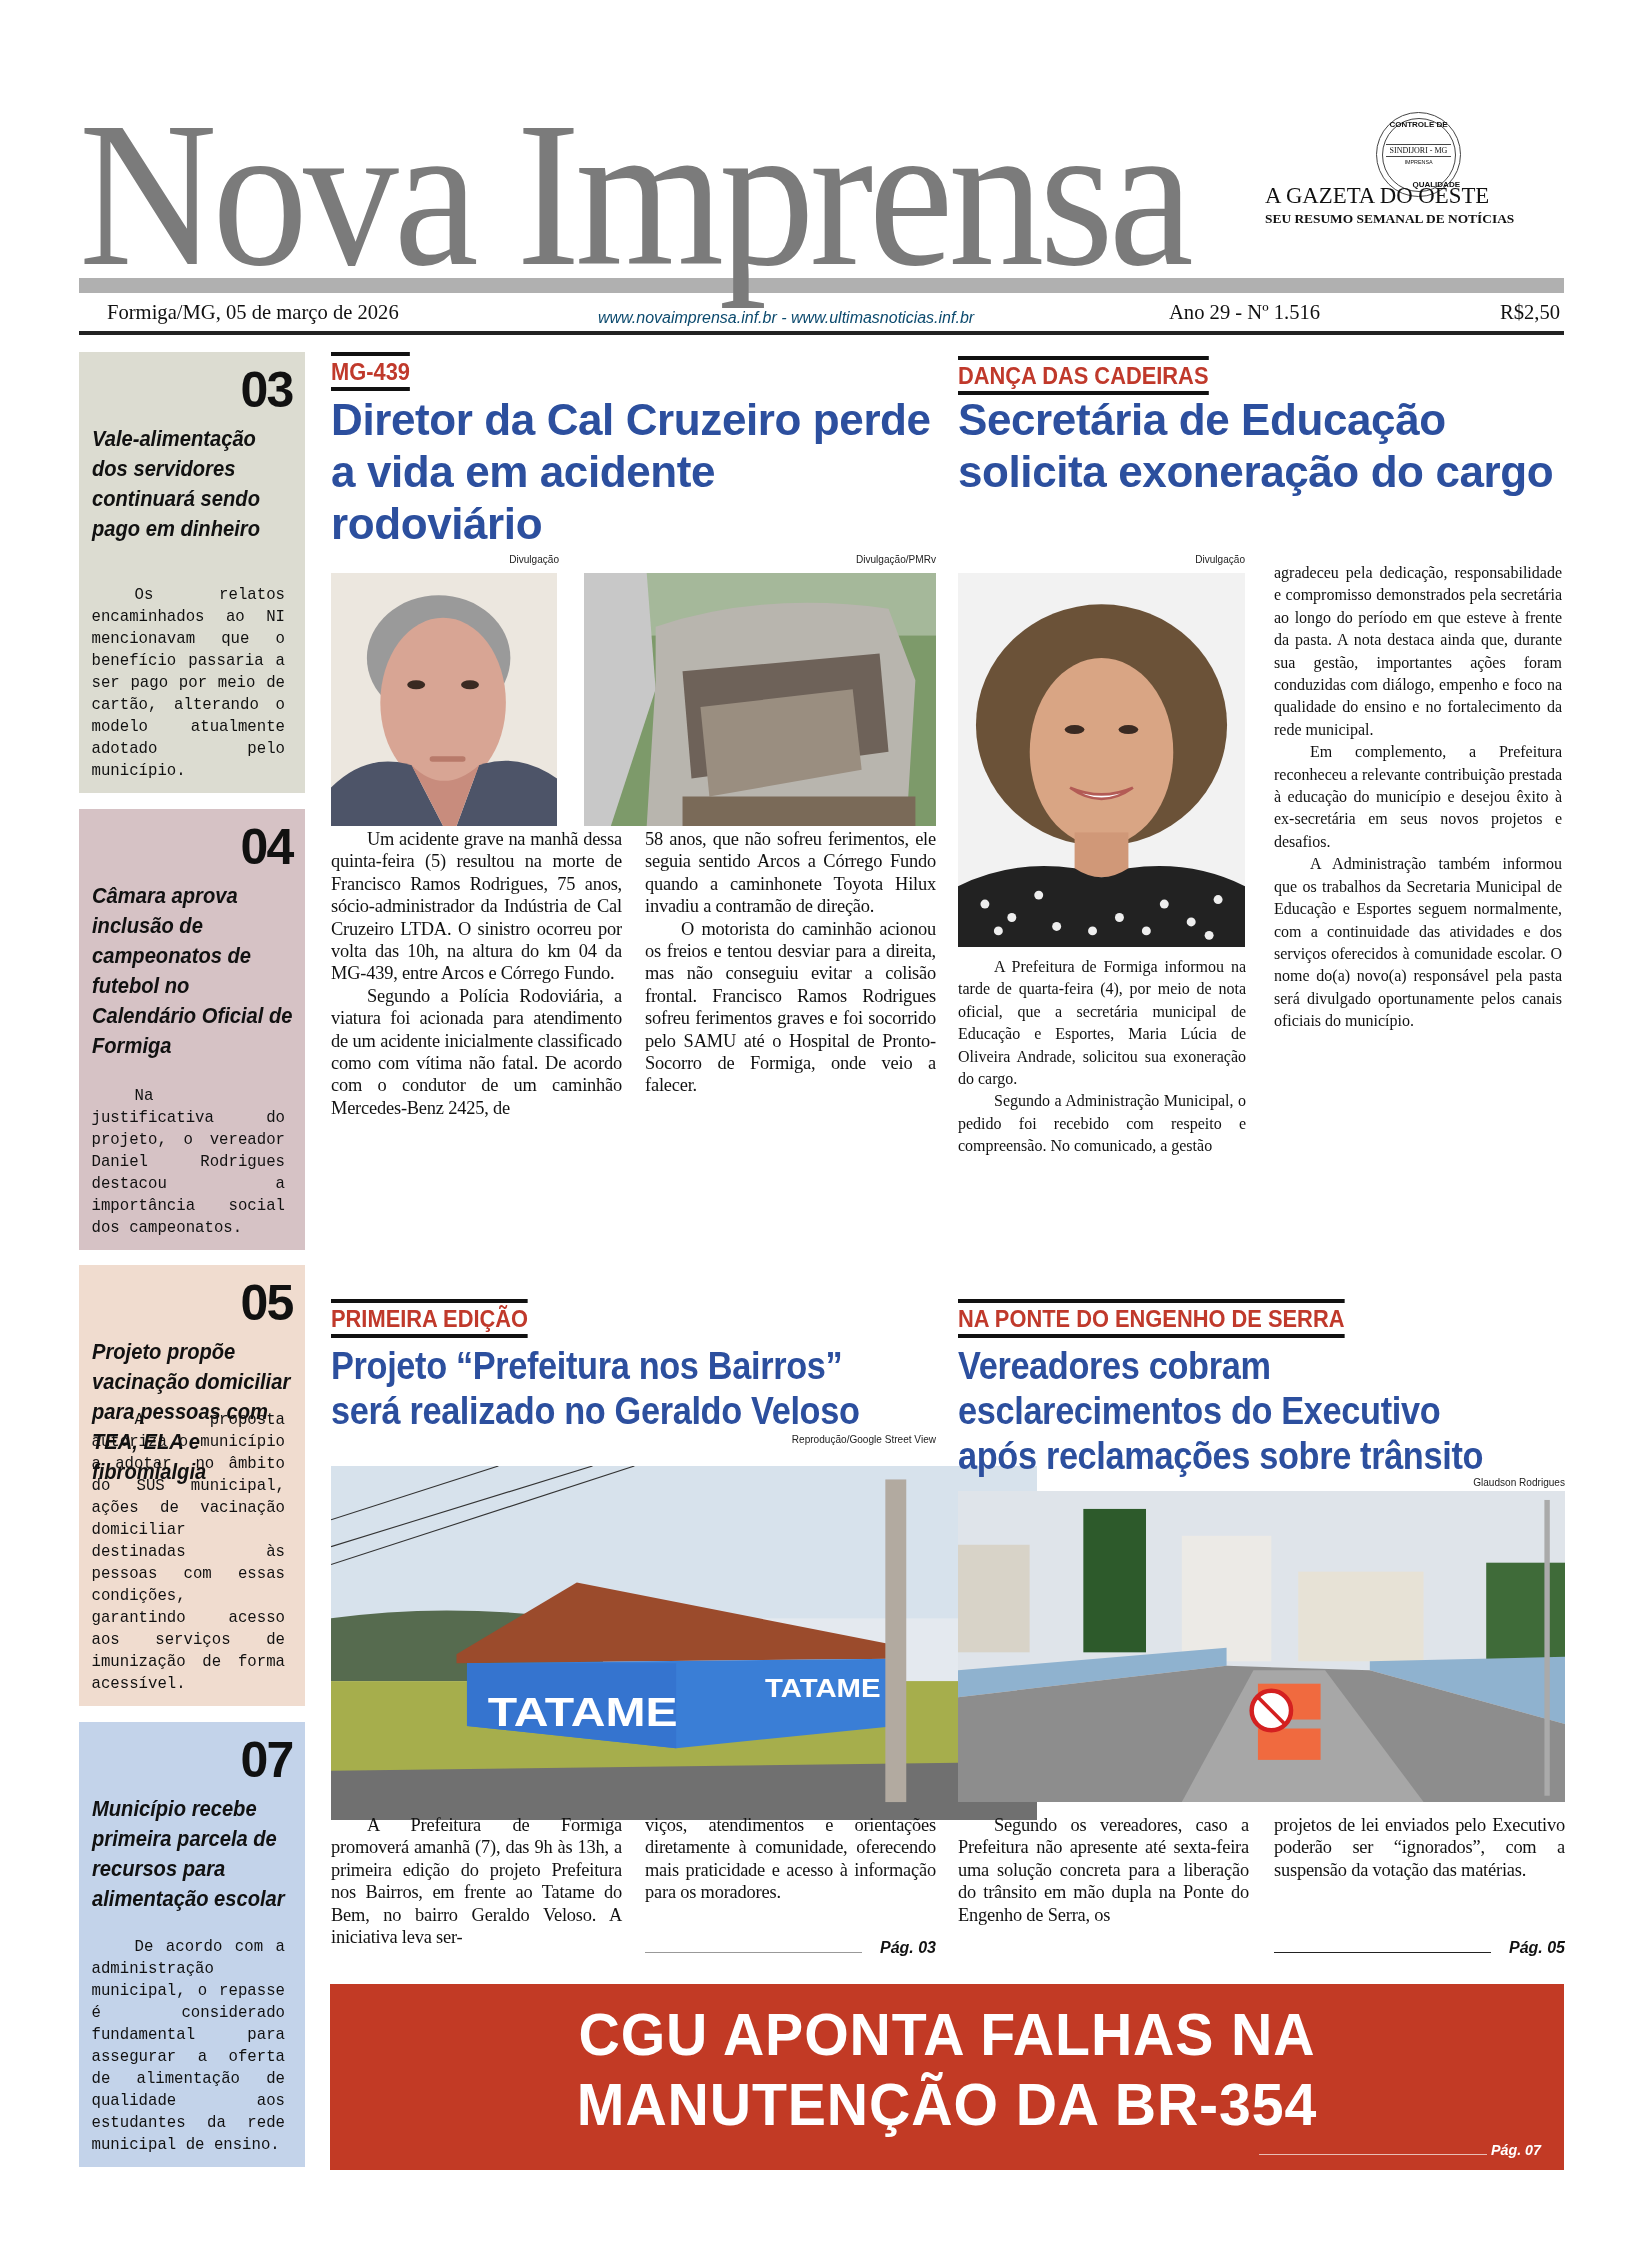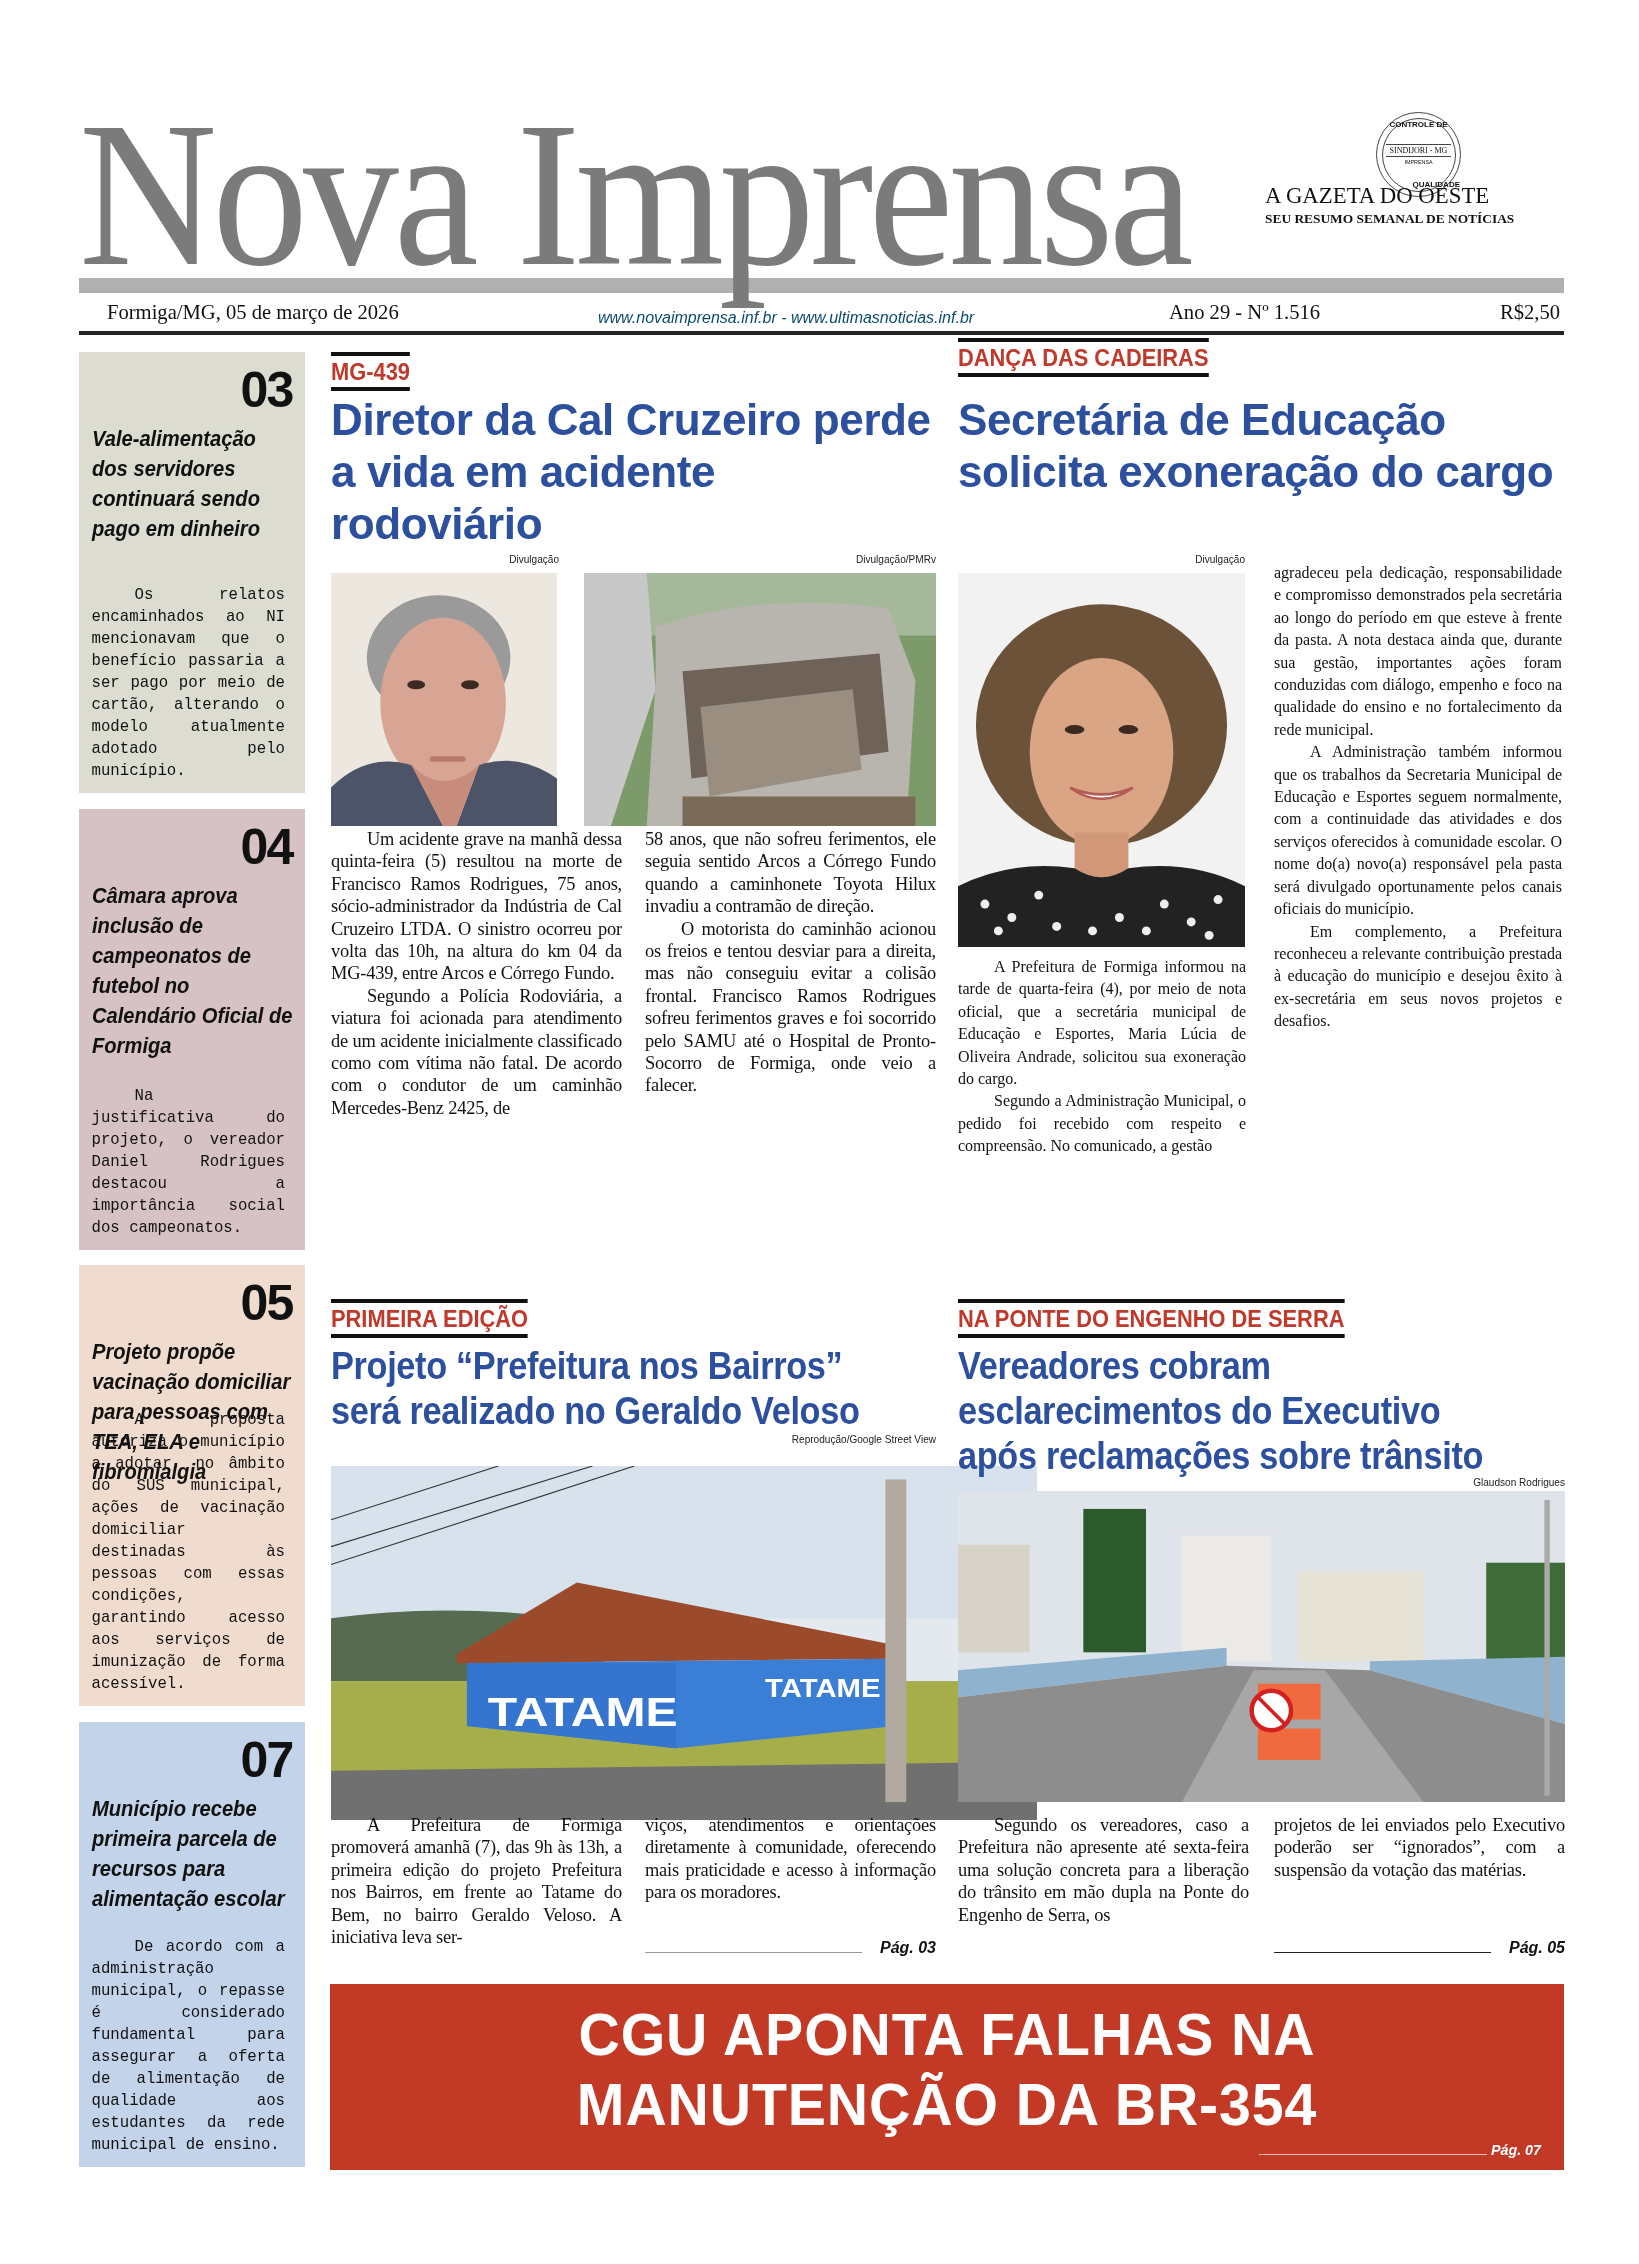--- a/index.html
+++ b/index.html
@@ -133,21 +133,21 @@
 
 <div class="abs body-text cond" style="left:331px;top:828px;width:291px;">
   <p>Um acidente grave na manhã dessa quinta-feira (5) resultou na morte de Francisco Ramos Rodrigues, 75 anos, sócio-administrador da Indústria de Cal Cruzeiro LTDA. O sinistro ocorreu por volta das 10h, na altura do km 04 da MG-439, entre Arcos e Córrego Fundo.</p>
   <p>Segundo a Polícia Rodoviária, a viatura foi acionada para atendimento de um acidente inicialmente classificado como com vítima não fatal. De acordo com o condutor de um caminhão Mercedes-Benz 2425, de</p>
 </div>
 <div class="abs body-text cond" style="left:645px;top:828px;width:291px;">
   <p style="text-indent:0">58 anos, que não sofreu ferimentos, ele seguia sentido Arcos a Córrego Fundo quando a caminhonete Toyota Hilux invadiu a contramão de direção.</p>
   <p>O motorista do caminhão acionou os freios e tentou desviar para a direita, mas não conseguiu evitar a colisão frontal. Francisco Ramos Rodrigues sofreu ferimentos graves e foi socorrido pelo SAMU até o Hospital de Pronto-Socorro de Formiga, onde veio a falecer.</p>
 </div>
 
-<div class="abs" style="left:958px;top:338px;">
+<div class="abs" style="left:958px;top:356px;">
   <span class="kicker">DANÇA DAS CADEIRAS</span>
 </div>
 <div class="abs headline" style="left:958px;top:394px;width:609px;">Secretária de Educação solicita exoneração do cargo</div>
 <div class="abs credit" style="left:958px;top:553px;width:287px;">Divulgação</div>
 <div class="abs photo" style="left:958px;top:573px;width:287px;height:374px;">
   <svg viewBox="0 0 320 418" preserveAspectRatio="none">
     <rect width="320" height="418" fill="#f2f2f2"></rect>
     <ellipse cx="160" cy="170" rx="140" ry="135" fill="#6b5238"></ellipse>
     <ellipse cx="160" cy="200" rx="80" ry="105" fill="#d9a584"></ellipse>
     <ellipse cx="130" cy="175" rx="11" ry="5" fill="#3a2a22"></ellipse>
@@ -170,22 +170,22 @@
         <circle cx="180" cy="385" r="5"></circle>
     </g>
   </svg>
 </div>
 <div class="abs body-text" style="left:958px;top:956px;width:288px;">
   <p>A Prefeitura de Formiga informou na tarde de quarta-feira (4), por meio de nota oficial, que a secretária municipal de Educação e Esportes, Maria Lúcia de Oliveira Andrade, solicitou sua exoneração do cargo.</p>
   <p>Segundo a Administração Municipal, o pedido foi recebido com respeito e compreensão. No comunicado, a gestão</p>
 </div>
 <div class="abs body-text" style="left:1274px;top:562px;width:288px;">
   <p style="text-indent:0">agradeceu pela dedicação, responsabilidade e compromisso demonstrados pela secretária ao longo do período em que esteve à frente da pasta. A nota destaca ainda que, durante sua gestão, importantes ações foram conduzidas com diálogo, empenho e foco na qualidade do ensino e no fortalecimento da rede municipal.</p>
+  <p>Em complemento, a Prefeitura reconheceu a relevante contribuição prestada à educação do município e desejou êxito à ex-secretária em seus novos projetos e desafios.</p>
   <p>A Administração também informou que os trabalhos da Secretaria Municipal de Educação e Esportes seguem normalmente, com a continuidade das atividades e dos serviços oferecidos à comunidade escolar. O nome do(a) novo(a) responsável pela pasta será divulgado oportunamente pelos canais oficiais do município.</p>
-  <p>Em complemento, a Prefeitura reconheceu a relevante contribuição prestada à educação do município e desejou êxito à ex-secretária em seus novos projetos e desafios.</p>
 </div>
 
 <div class="abs" style="left:331px;top:1299px;">
   <span class="kicker">PRIMEIRA EDIÇÃO</span>
 </div>
 <div class="abs headline narrow" style="left:331px;top:1343px;width:609px;font-size:39px;line-height:45px;">Projeto “Prefeitura nos Bairros” será realizado no Geraldo Veloso</div>
 <div class="abs credit" style="left:331px;top:1433px;width:605px;">Reprodução/Google Street View</div>
 <div class="abs photo" style="left:331px;top:1466px;width:706px;height:354px;">
   <svg viewBox="0 0 675 395" preserveAspectRatio="none">
     <rect width="675" height="395" fill="#e4e9ef"></rect>

